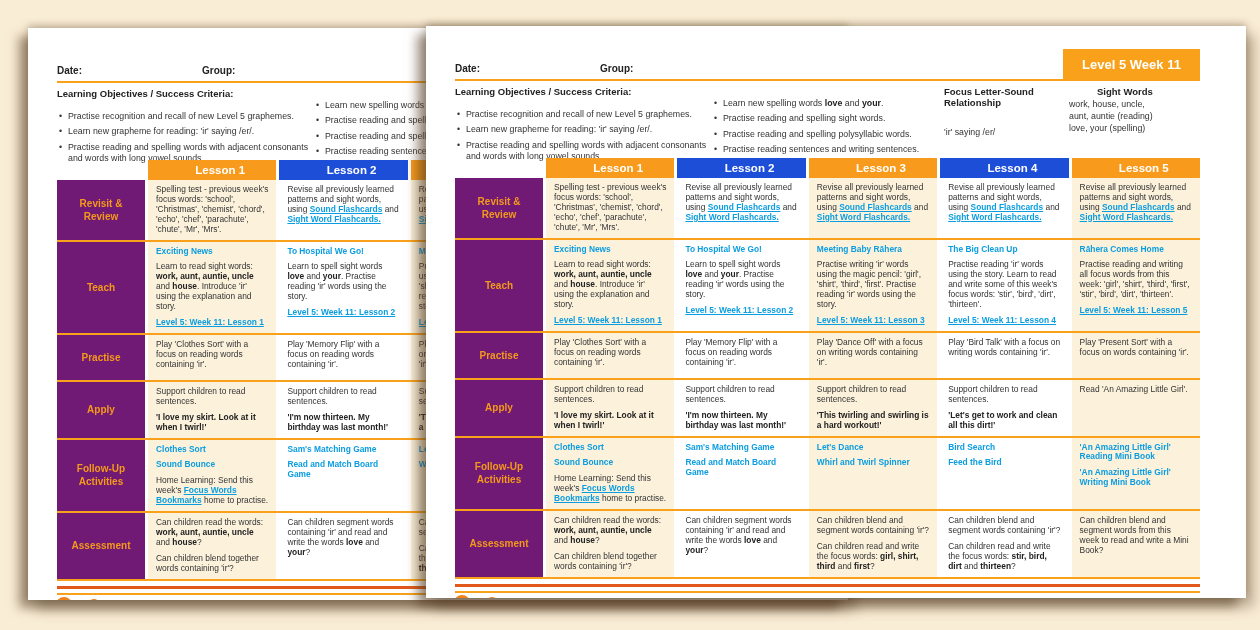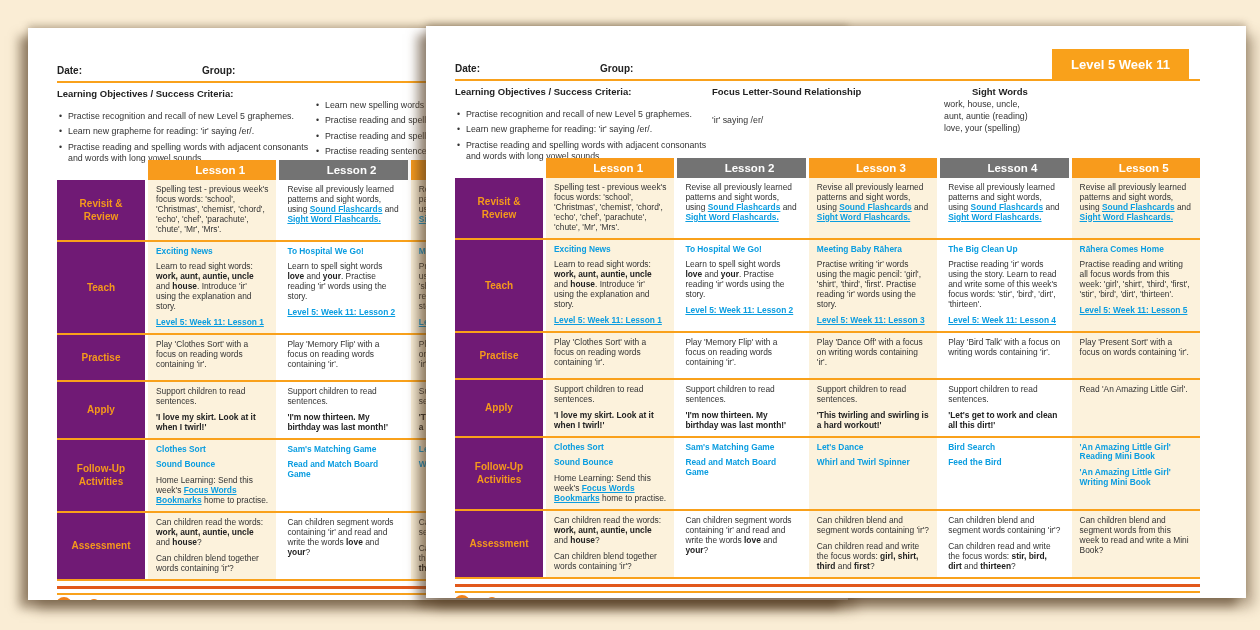--- a/index.html
+++ b/index.html
@@ -15,41 +15,41 @@
   }
   .page--back{left:28px;top:28px;z-index:1;}
   .page--front{left:426px;top:26px;z-index:2;}
   .page-content{position:absolute;inset:0;color:#333;font-size:8.4px;overflow:hidden;}
 
   
   .dateline{position:absolute;left:29px;right:46px;top:24px;height:29px;border-bottom:2.5px solid #f9a11b;}
   .date-label{position:absolute;left:0;bottom:5px;font-weight:bold;font-size:10px;color:#222;}
   .group-label{position:absolute;left:145px;bottom:5px;font-weight:bold;font-size:10px;color:#222;}
   .week-badge{
-    position:absolute;right:11px;top:-1px;height:30px;width:137px;background:#f9a11b;
+    position:absolute;right:0;top:-1px;height:30px;width:137px;background:#f9a11b;
     color:#fff;font-weight:bold;font-size:13px;display:flex;align-items:center;justify-content:center;
   }
 
   
   .objectives{position:absolute;left:29px;top:60px;width:745px;display:grid;grid-template-columns:257px 232px 125px 131px;}
   .obj-title{font-weight:bold;font-size:9.5px;color:#222;white-space:nowrap;}
   .objectives ul{margin:12px 0 0;padding:0;list-style:none;}
   .objectives li{position:relative;padding-left:11px;margin-bottom:4px;line-height:1.3;font-size:8.8px;}
   .objectives li::before{content:"•";position:absolute;left:2px;top:0;color:#333;}
   .obj-col2 ul{margin-top:12px;}
   .side-title{font-weight:bold;font-size:9.5px;color:#222;line-height:1.2;}
   .focus-value{margin-top:18px;font-size:8.8px;}
   .sight-line{font-size:8.8px;line-height:1.35;}
   .sight-block .side-title{margin-bottom:2px;margin-left:28px;}
 
   
   .sheet-body{position:absolute;left:29px;right:46px;top:132px;}
   .thead,.prow{display:grid;grid-template-columns:88px repeat(5,1fr);gap:3px;}
   .lhead{height:20px;background:#f89b1c;color:#fff;font-weight:bold;font-size:11.5px;display:flex;align-items:center;justify-content:center;padding-left:16px;}
-  .lhead.light{background:#737373;}
+  .lhead.light{background:#1d4ed8;}
   .tbody .prow{border-top:2px solid #f9a11b;}
   .tbody .prow:first-child{border-top:none;}
   .tbody .prow:last-child{border-bottom:2px solid #f9a11b;}
   .prow:nth-child(1){min-height:52px;}
   .prow:nth-child(2){min-height:74px;}
   .prow:nth-child(3){min-height:26px;}
   .prow:nth-child(4){min-height:54px;}
   .prow:nth-child(5){min-height:64px;}
   .prow:nth-child(6){min-height:62px;}
   .rlabel{
@@ -288,20 +288,28 @@
 
     <div class="objectives">
       <div class="obj-col1">
         <div class="obj-title">Learning Objectives / Success Criteria:</div>
         <ul>
             <li>Practise recognition and recall of new Level 5 graphemes.</li>
             <li>Learn new grapheme for reading: 'ir' saying /er/.</li>
             <li>Practise reading and spelling words with adjacent consonants and words with long vowel sounds.</li>
           </ul>
       </div>
+      <div class="obj-col2">
+        <ul>
+            <li>Learn new spelling words <b>love</b> and <b>your</b>.</li>
+            <li>Practise reading and spelling sight words.</li>
+            <li>Practise reading and spelling polysyllabic words.</li>
+            <li>Practise reading sentences and writing sentences.</li>
+          </ul>
+      </div>
       <div class="focus-block">
         <div class="side-title">Focus Letter-Sound Relationship</div>
         <div class="focus-value">'ir' saying /er/</div>
       </div>
       <div class="sight-block">
         <div class="side-title">Sight Words</div>
         <div>
             <div class="sight-line">work, house, uncle,</div>
             <div class="sight-line">aunt, auntie (reading)</div>
             <div class="sight-line">love, your (spelling)</div>

